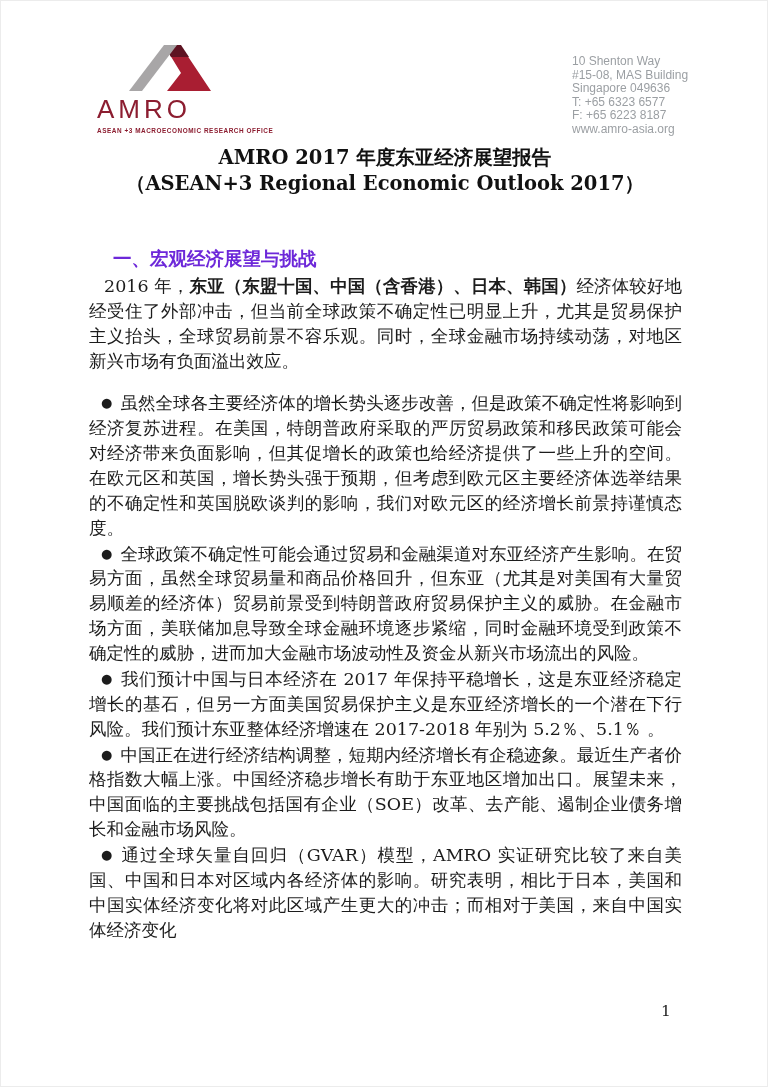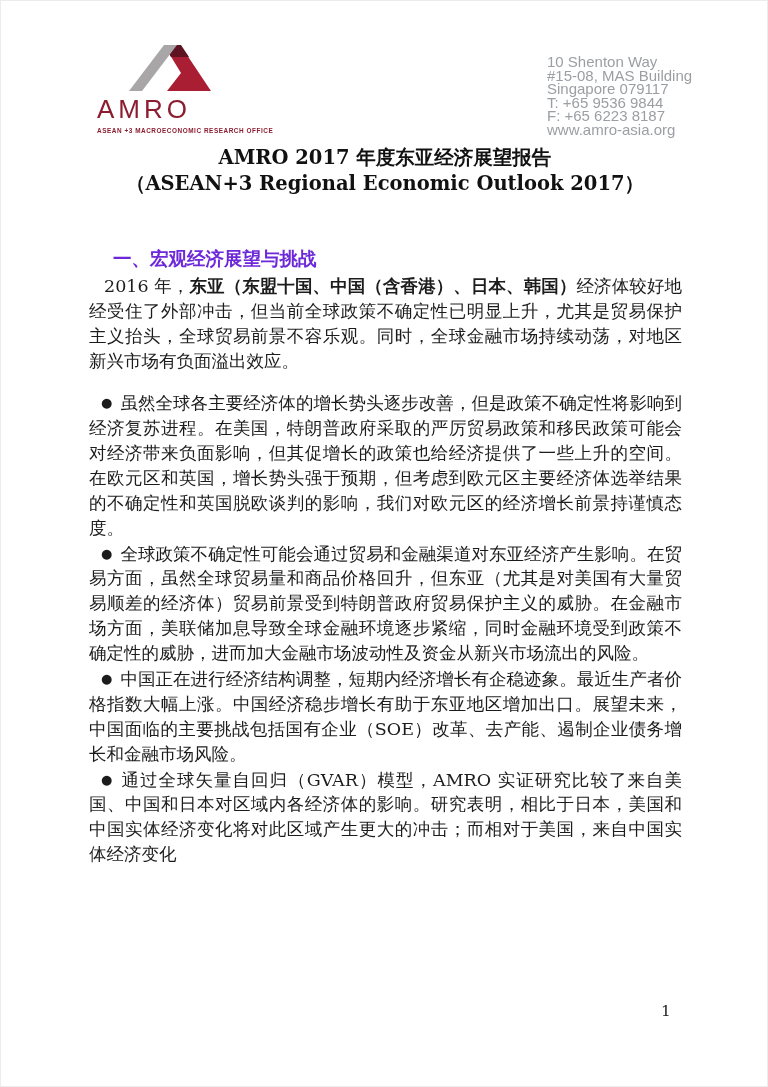--- a/index.html
+++ b/index.html
@@ -6,22 +6,22 @@
   body{width:768px;height:1087px;position:relative;font-family:"DejaVu Serif","Liberation Serif",serif;}
   .page{position:absolute;inset:0;background:#ffffff;border:1px solid #ececec;box-sizing:border-box;overflow:hidden;}
 
   
   .logo{position:absolute;left:96px;top:42px;width:160px;}
   .logo svg{display:block;margin-left:32px;}
   .brand{font-family:"Liberation Sans","DejaVu Sans",sans-serif;font-weight:normal;
          font-size:26px;line-height:30px;color:#8c1d30;letter-spacing:4px;margin-top:1px;}
   .tagline{font-family:"Liberation Sans","DejaVu Sans",sans-serif;font-weight:bold;
            font-size:6.4px;letter-spacing:0.55px;color:#8c1d30;margin-top:3px;white-space:nowrap;}
-  .contact{position:absolute;left:546px;top:54px;font-family:"Liberation Sans","DejaVu Sans",sans-serif;
-           font-size:15px;line-height:13.5px;color:#9b9fa3;}
+  .contact{position:absolute;left:571px;top:54px;font-family:"Liberation Sans","DejaVu Sans",sans-serif;
+           font-size:12px;line-height:13.5px;color:#9b9fa3;}
   .contact .web{color:#9b9fa3;text-decoration:none;}
 
   
   .title-block{position:absolute;left:0;top:144px;width:768px;text-align:center;
                font-weight:bold;font-size:19.5px;line-height:25.5px;color:#111;}
 
   
   .content{position:absolute;left:88px;top:245px;width:593px;color:#1c1c1c;}
   .section-heading{margin:0 0 2px 0;padding-left:24px;font-size:18.5px;line-height:26px;
                    font-weight:bold;color:#6d28d9;}
@@ -45,40 +45,41 @@
       <polygon points="35,2 52,2 60,14 42,14" fill="#5e1322"></polygon>
       <polygon points="0,48 35,2 48,2 13,48" fill="#a8a6a7"></polygon>
     </svg>
     <div class="brand">AMRO</div>
     <div class="tagline">ASEAN +3 MACROECONOMIC RESEARCH OFFICE</div>
   </div>
 
   <div class="contact">
     <div>10 Shenton Way</div>
     <div>#15-08, MAS Building</div>
-    <div>Singapore 079117</div>
-    <div>T: +65 9536 9844</div>
+    <div>Singapore 049636</div>
+    <div>T: +65 6323 6577</div>
     <div>F: +65 6223 8187</div>
     <div class="web">www.amro-asia.org</div>
   </div>
 
   <div class="title-block">
     <div>AMRO 2017 年度东亚经济展望报告</div>
     <div>（ASEAN+3 Regional Economic Outlook 2017）</div>
   </div>
 
   <div class="content">
     <h2 class="section-heading">一、宏观经济展望与挑战</h2>
 
     <p class="para intro"><span>2016 年，</span><span class="b">东亚（东盟十国、中国（含香港）、日本、韩国）</span><span>经济体较好地经受住了外部冲击，但当前全球政策不确定性已明显上升，尤其是贸易保护主义抬头，全球贸易前景不容乐观。同时，全球金融市场持续动荡，对地区新兴市场有负面溢出效应。</span></p>
 
     <p class="para bullet first"><span class="marker">●</span><span>虽然全球各主要经济体的增长势头逐步改善，但是政策不确定性将影响到经济复苏进程。在美国，特朗普政府采取的严厉贸易政策和移民政策可能会对经济带来负面影响，但其促增长的政策也给经济提供了一些上升的空间。在欧元区和英国，增长势头强于预期，但考虑到欧元区主要经济体选举结果的不确定性和英国脱欧谈判的影响，我们对欧元区的经济增长前景持谨慎态度。</span></p>
 
     <p class="para bullet"><span class="marker">●</span><span>全球政策不确定性可能会通过贸易和金融渠道对东亚经济产生影响。在贸易方面，虽然全球贸易量和商品价格回升，但东亚（尤其是对美国有大量贸易顺差的经济体）贸易前景受到特朗普政府贸易保护主义的威胁。在金融市场方面，美联储加息导致全球金融环境逐步紧缩，同时金融环境受到政策不确定性的威胁，进而加大金融市场波动性及资金从新兴市场流出的风险。</span></p>
 
+    <p class="para bullet"><span class="marker">●</span><span>我们预计中国与日本经济在 2017 年保持平稳增长，这是东亚经济稳定增长的基石，但另一方面美国贸易保护主义是东亚经济增长的一个潜在下行风险。我们预计东亚整体经济增速在 2017-2018 年别为 5.2％、5.1％ 。</span></p>
 
     <p class="para bullet"><span class="marker">●</span><span>中国正在进行经济结构调整，短期内经济增长有企稳迹象。最近生产者价格指数大幅上涨。中国经济稳步增长有助于东亚地区增加出口。展望未来，中国面临的主要挑战包括国有企业（SOE）改革、去产能、遏制企业债务增长和金融市场风险。</span></p>
 
 
     <p class="para bullet"><span class="marker">●</span><span>通过全球矢量自回归（GVAR）模型，AMRO 实证研究比较了来自美国、中国和日本对区域内各经济体的影响。研究表明，相比于日本，美国和中国实体经济变化将对此区域产生更大的冲击；而相对于美国，来自中国实体经济变化</span></p>
   </div>
 
   <div class="page-number">1</div>
 
 </div>

